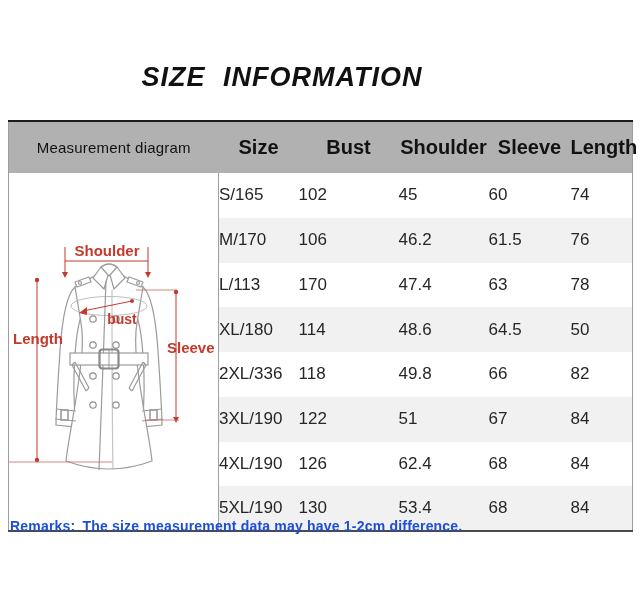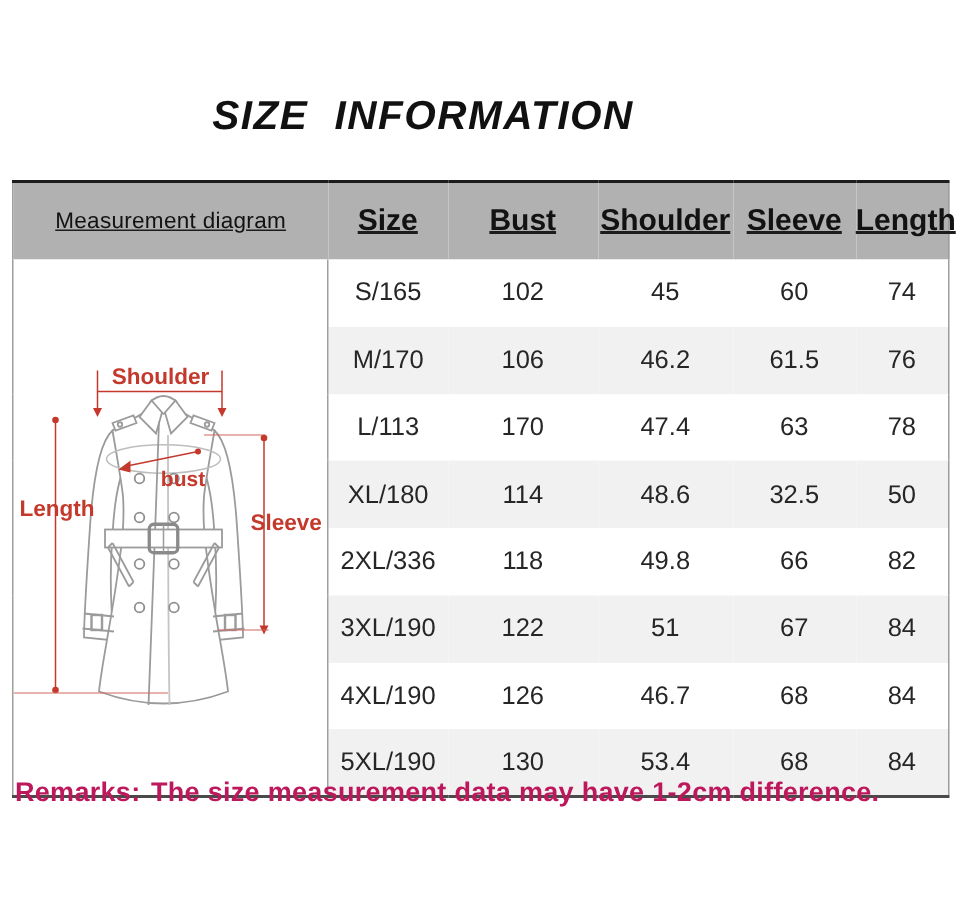--- a/index.html
+++ b/index.html
@@ -26,57 +26,57 @@
     position: absolute;
     left: 8px; top: 120px;
     width: 624px;
     border-collapse: collapse;
     table-layout: fixed;
     border-left: 1px solid #9e9e9e;
     border-right: 1px solid #9e9e9e;
     border-top: 2px solid #1c1c1c;
     border-bottom: 2px solid #4a4a4a;
   }
-  table.size-table thead tr { height: 52px; text-decoration: underline; }
+  table.size-table thead tr { height: 52px; }
   table.size-table th {
     background: #b1b1b1;
     font-size: 20px;
     font-weight: 600;
     color: #121212;
     text-align: center;
     padding: 0;
     vertical-align: middle;
   }
   table.size-table th.diagram-header {
     font-size: 15px;
     font-weight: 500;
     letter-spacing: 0.2px;
   }
   table.size-table tbody tr { height: 44px; }
   table.size-table td {
-    text-align: center;
+    text-align: left;
     vertical-align: middle;
     font-size: 17px;
     color: #262626;
     padding: 0;
     background: #ffffff;
   }
   table.size-table tbody tr:nth-child(even) td.data { background: #f1f1f1; }
   td.diagram-cell {
     background: #ffffff;
     border-right: 1px solid #a0a0a0;
     padding: 0;
     vertical-align: top;
   }
   .remarks {
     position: absolute;
     left: 10px; top: 518px;
-    font-size: 18px;
+    font-size: 14px;
     font-weight: 600;
-    color: #be185d;
+    color: #1d4ed8;
     letter-spacing: 0.2px;
   }
   .remarks .remarks-text { margin-left: 7px; font-weight: 600; }
   svg text {
     font-family: "Liberation Sans", sans-serif;
     font-weight: 600;
   }
 </style>
 </head>
 <body>
@@ -201,41 +201,41 @@
       <td class="data">L/113</td>
       <td class="data">170</td>
       <td class="data">47.4</td>
       <td class="data">63</td>
       <td class="data">78</td>
     </tr>
     <tr>
       <td class="data">XL/180</td>
       <td class="data">114</td>
       <td class="data">48.6</td>
-      <td class="data">32.5</td>
+      <td class="data">64.5</td>
       <td class="data">50</td>
     </tr>
     <tr>
       <td class="data">2XL/336</td>
       <td class="data">118</td>
       <td class="data">49.8</td>
       <td class="data">66</td>
       <td class="data">82</td>
     </tr>
     <tr>
       <td class="data">3XL/190</td>
       <td class="data">122</td>
       <td class="data">51</td>
       <td class="data">67</td>
       <td class="data">84</td>
     </tr>
     <tr>
       <td class="data">4XL/190</td>
       <td class="data">126</td>
-      <td class="data">46.7</td>
+      <td class="data">62.4</td>
       <td class="data">68</td>
       <td class="data">84</td>
     </tr>
     <tr>
       <td class="data">5XL/190</td>
       <td class="data">130</td>
       <td class="data">53.4</td>
       <td class="data">68</td>
       <td class="data">84</td>
     </tr>

